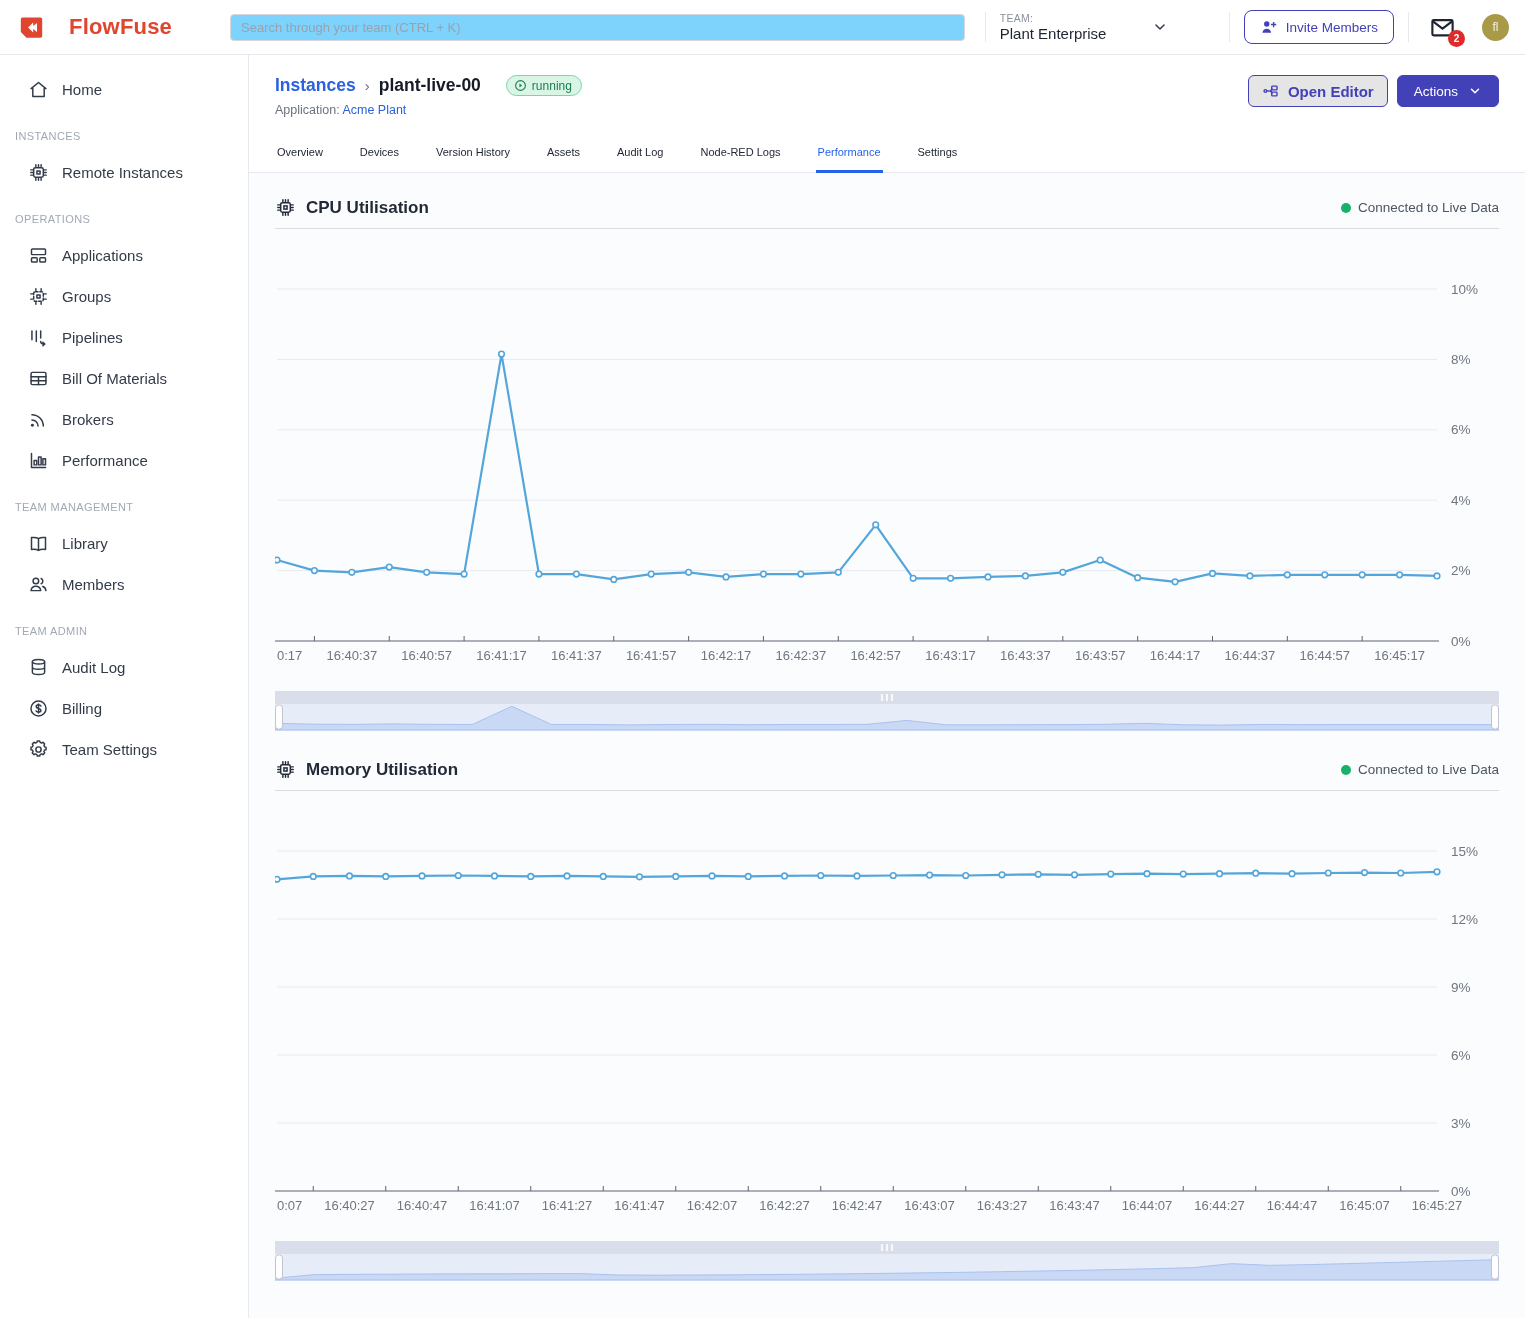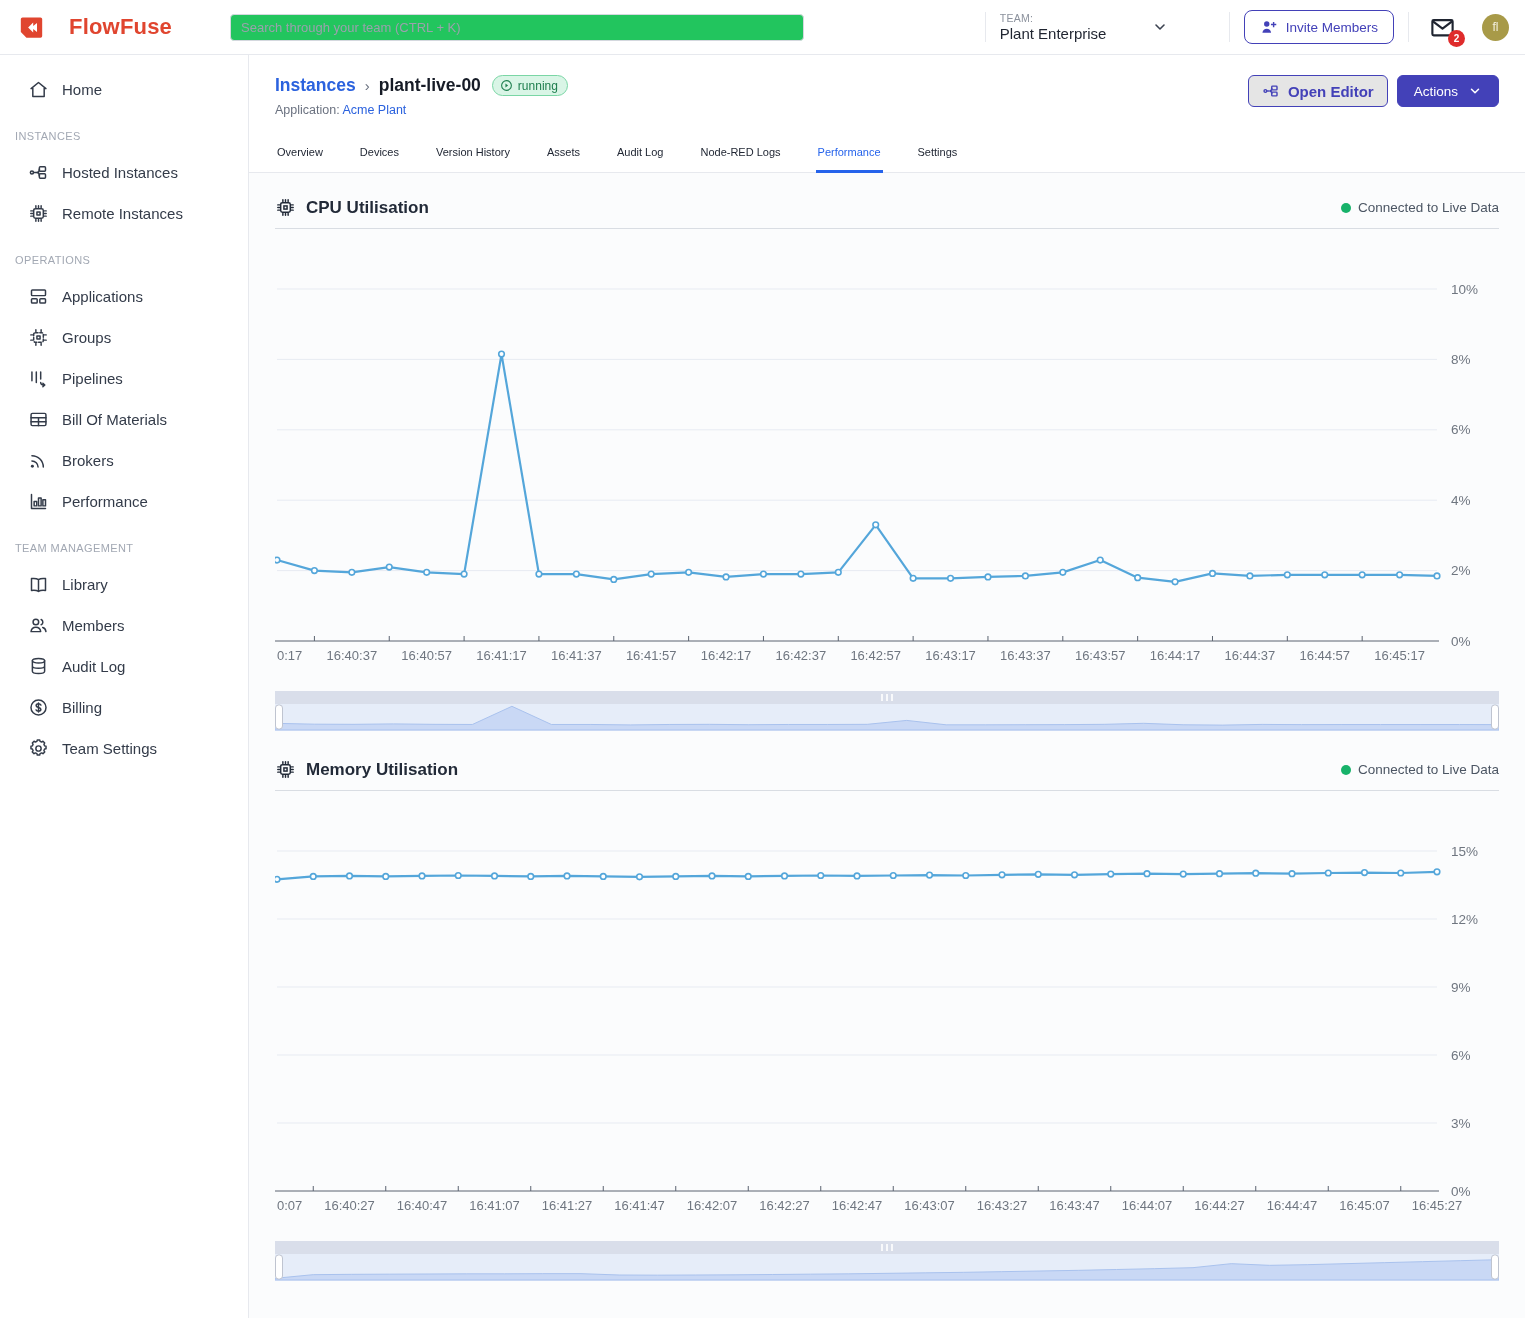--- a/index.html
+++ b/index.html
@@ -5,22 +5,22 @@
   * { box-sizing: border-box; margin: 0; padding: 0; }
   html,body { width:1525px; height:1319px; overflow:hidden; background:#fff;
     font-family:"Liberation Sans", sans-serif; color:#27303f; }
 
   
   .topbar { height:55px; background:#fff; border-bottom:1px solid #e7e9ee;
     display:flex; align-items:center; padding:0 16px 0 18px; }
   .logo { display:flex; align-items:center; gap:24px; cursor:pointer; }
   .logo-word { font-size:22px; font-weight:bold; color:#e0452f; letter-spacing:.2px; }
   .search-wrap { margin-left:58px; }
-  .search-input { width:574px; height:27px; border:1px solid #d4d8de; border-radius:4px;
-    padding:0 10px; font-size:13px; color:#374151; background:#22c55e; outline:none;
+  .search-input { width:735px; height:27px; border:1px solid #d4d8de; border-radius:4px;
+    padding:0 10px; font-size:13px; color:#374151; background:#7dd3fc; outline:none;
     font-family:"Liberation Sans", sans-serif; }
   .search-input::placeholder { color:#9aa1ac; }
   .top-right { margin-left:auto; display:flex; align-items:center; }
   .vdiv { width:1px; height:30px; background:#e7e9ee; margin:0 14px; }
   .team-sel { display:flex; align-items:center; gap:46px; cursor:pointer; min-width:215px; }
   .team-label { font-size:10.5px; color:#8b919c; letter-spacing:.3px; }
   .team-name { font-size:15px; color:#1f2430; margin-top:1px; }
   .invite-btn { display:flex; align-items:center; gap:8px; border:1px solid #4341b8;
     color:#4341b8; background:#fff; border-radius:8px; height:34px; padding:0 15px;
     font-size:13.5px; font-weight:normal; cursor:pointer; font-family:inherit; }
@@ -43,21 +43,21 @@
   .section-label { font-size:11px; color:#a2a8b3; letter-spacing:.4px; padding:20px 18px 10px 15px; }
 
   .main { flex:1; display:flex; flex-direction:column; background:#fff; min-width:0; }
   .page-head { padding:20px 26px 0 26px; display:flex; align-items:flex-start; }
   .crumb-row { display:flex; align-items:center; gap:9px; }
   .crumb-link { color:#2b62de; font-weight:bold; font-size:17.5px; cursor:pointer; }
   .crumb-sep { color:#6b7280; font-size:15px; }
   .crumb-current { color:#161b26; font-weight:bold; font-size:17.5px; }
   .status-badge { display:flex; align-items:center; gap:5px; background:#d9f5e6;
     border:1px solid #7ad6a5; color:#1e7e4e; border-radius:11px; height:21px;
-    padding:0 9px 0 7px; font-size:12px; margin-left:2px; }
+    padding:0 9px 0 7px; font-size:12px; margin-left:16px; }
   .app-line { font-size:12.5px; color:#6b7280; margin-top:7px; }
   .app-link { color:#2b62de; cursor:pointer; }
   .head-actions { margin-left:auto; display:flex; gap:9px; }
   .btn-outline { display:flex; align-items:center; gap:8px; background:#e5e5e5;
     border:1px solid #4341b8; color:#4341b8; font-weight:bold; font-size:15px;
     border-radius:6px; height:32px; padding:0 13px; cursor:pointer; font-family:inherit; }
   .btn-solid { display:flex; align-items:center; gap:10px; background:#4341b8; border:1px solid #4341b8;
     color:#fff; font-weight:normal; font-size:13.5px; border-radius:6px; height:32px;
     padding:0 16px; cursor:pointer; font-family:inherit; }
 
@@ -142,32 +142,20 @@
           <svg viewBox="0 0 24 24" fill="none" stroke="currentColor" stroke-width="1.7" stroke-linecap="round" stroke-linejoin="round">
             <path d="M3.5 11L12 4l8.5 7M5.5 9.5V20h13V9.5"></path>
           </svg>
         </span>
         <span>Home</span>
       </div>
       <div class="section-label">INSTANCES</div>
       <div class="side-item">
         <span class="side-icon">
           <svg viewBox="0 0 24 24" fill="none" stroke="currentColor" stroke-width="1.7" stroke-linecap="round" stroke-linejoin="round">
-            <circle cx="4.5" cy="12" r="1.8"></circle>
-            <path d="M6.3 12h4"></path>
-            <rect x="13" y="5.5" width="7" height="5" rx="1"></rect>
-            <rect x="13" y="13.5" width="7" height="5" rx="1"></rect>
-            <path d="M10.3 12c2.7 0 2.7-4 2.7-4M10.3 12c2.7 0 2.7 4 2.7 4"></path>
-          </svg>
-        </span>
-        <span>Hosted Instances</span>
-      </div>
-      <div class="side-item">
-        <span class="side-icon">
-          <svg viewBox="0 0 24 24" fill="none" stroke="currentColor" stroke-width="1.7" stroke-linecap="round" stroke-linejoin="round">
             <rect x="6.5" y="6.5" width="11" height="11" rx="2"></rect>
             <rect x="10.2" y="10.2" width="3.6" height="3.6"></rect>
             <path d="M9 3.2v2M12 3.2v2M15 3.2v2M9 18.8v2M12 18.8v2M15 18.8v2M3.2 9h2M3.2 12h2M3.2 15h2M18.8 9h2M18.8 12h2M18.8 15h2"></path>
           </svg>
         </span>
         <span>Remote Instances</span>
       </div>
       <div class="section-label">OPERATIONS</div>
       <div class="side-item">
         <span class="side-icon">
@@ -238,20 +226,21 @@
       </div>
       <div class="side-item">
         <span class="side-icon">
           <svg viewBox="0 0 24 24" fill="none" stroke="currentColor" stroke-width="1.7" stroke-linecap="round" stroke-linejoin="round">
             <circle cx="9" cy="8" r="3.2"></circle>
             <path d="M3.5 19c.4-3.2 2.7-5 5.5-5s5.1 1.8 5.5 5zM15 5.2a3.2 3.2 0 010 5.9M16.8 14.3c2.1.5 3.4 2.1 3.7 4.7"></path>
           </svg>
         </span>
         <span>Members</span>
       </div>
+      <div class="section-label">TEAM ADMIN</div>
       <div class="side-item">
         <span class="side-icon">
           <svg viewBox="0 0 24 24" fill="none" stroke="currentColor" stroke-width="1.7" stroke-linecap="round" stroke-linejoin="round">
             <ellipse cx="12" cy="5.5" rx="7" ry="2.6"></ellipse>
             <path d="M5 5.5v6c0 1.4 3.1 2.6 7 2.6s7-1.2 7-2.6v-6M5 11.5v6c0 1.4 3.1 2.6 7 2.6s7-1.2 7-2.6v-6"></path>
           </svg>
         </span>
         <span>Audit Log</span>
       </div>
       <div class="side-item">

